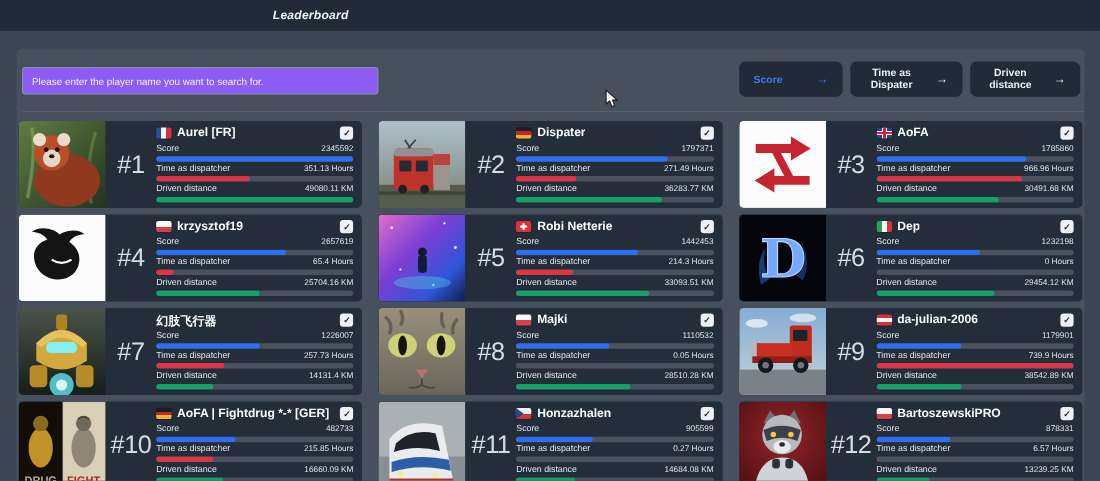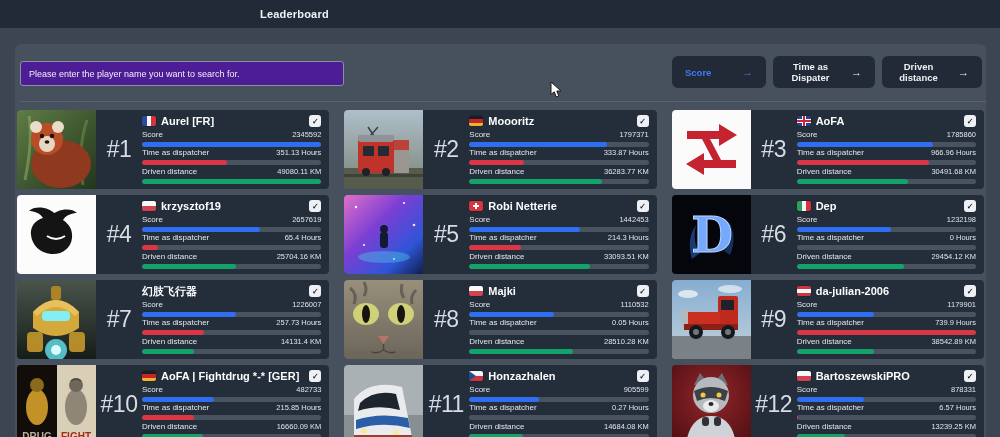--- a/index.html
+++ b/index.html
@@ -4,31 +4,31 @@
 <style>
   html,body{margin:0;padding:0;}
   body{
     width:1000px;height:437px;position:relative;overflow:hidden;
     background:#3c4551;font-family:"Liberation Sans",sans-serif;
     -webkit-font-smoothing:antialiased;
   }
   
   .topbar{position:absolute;left:0;top:0;width:1000px;height:28px;background:#212a36;}
   .topbar .title{
-    position:absolute;left:260px;top:0;line-height:28px;
-    font-size:11px;font-weight:600;color:#f0f3f6;letter-spacing:.2px;
+    position:absolute;left:248px;top:0;line-height:28px;
+    font-size:11px;font-weight:600;color:#f0f3f6;letter-spacing:.2px;font-style:italic;
   }
   
   .panel{
     position:absolute;left:15px;right:14px;top:44px;bottom:0;
     background:#47515e;border-radius:6px 6px 0 0;
   }
   .search-input{
     position:absolute;left:5px;top:17px;width:306px;height:23px;
-    background:#4c1d95;border:1px solid #8791a0;border-radius:3px;
+    background:#8b5cf6;border:1px solid #8791a0;border-radius:3px;
     padding:0 8px;font-size:9px;color:#fff;outline:none;
     font-family:"Liberation Sans",sans-serif;
   }
   .search-input::placeholder{color:rgba(255,255,255,.92);}
   .sort-group{position:absolute;right:4px;top:12px;display:flex;gap:7px;}
   .sort-btn{
     height:32px;border:none;border-radius:6px;background:#212a36;
     display:flex;align-items:center;justify-content:space-between;
     padding:0 13px;font-size:9.5px;font-weight:600;color:#eef1f5;
     font-family:"Liberation Sans",sans-serif;cursor:pointer;
@@ -195,37 +195,37 @@
       <rect x="50" y="30" width="15" height="33" fill="#9a958f"></rect>
       <rect x="50" y="30" width="15" height="10" fill="#b9423a"></rect>
       <circle cx="22" cy="62" r="4" fill="#1e2126"></circle>
             <circle cx="42" cy="62" r="4" fill="#1e2126"></circle>
           </svg>
         </div>
     <div class="rank">#2</div>
     <div class="stats">
       <div class="name-row">
         <span class="flag flag-de"></span>
-        <span class="player-name">Moooritz</span>
+        <span class="player-name">Dispater</span>
         <span class="spacer"></span>
         <span class="checkbox">✓</span>
       </div>
       <div class="stat">
         <div class="stat-line">
           <span class="stat-label">Score</span>
           <span class="stat-value">1797371</span>
         </div>
         <div class="bar">
               <div class="fill f-score" style="width: 76.6276%; background: rgb(46, 110, 240);"></div>
             </div>
       </div>
       <div class="stat">
         <div class="stat-line">
           <span class="stat-label">Time as dispatcher</span>
-          <span class="stat-value">333.87 Hours</span>
+          <span class="stat-value">271.49 Hours</span>
         </div>
         <div class="bar">
               <div class="fill f-time" style="width: 30.2717%; background: rgb(220, 53, 69);"></div>
             </div>
       </div>
       <div class="stat">
         <div class="stat-line">
           <span class="stat-label">Driven distance</span>
           <span class="stat-value">36283.77 KM</span>
         </div>

